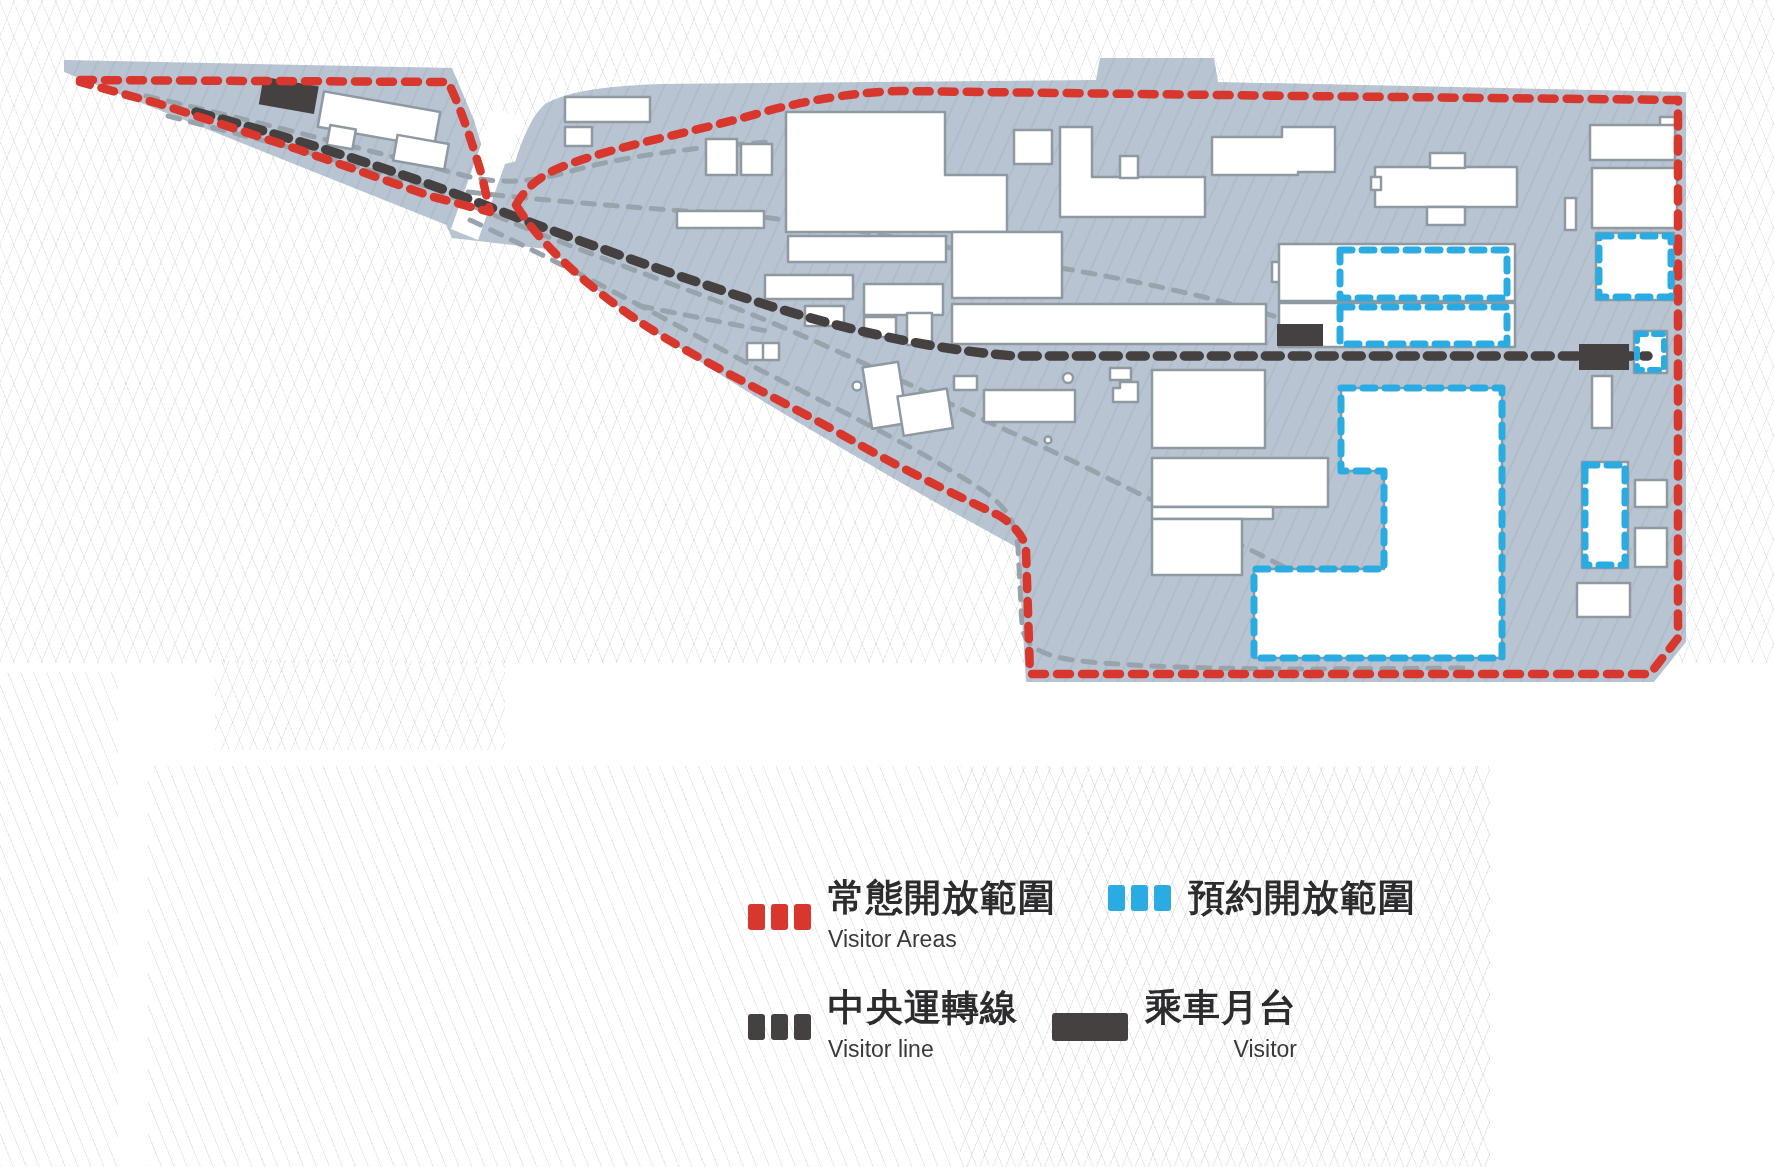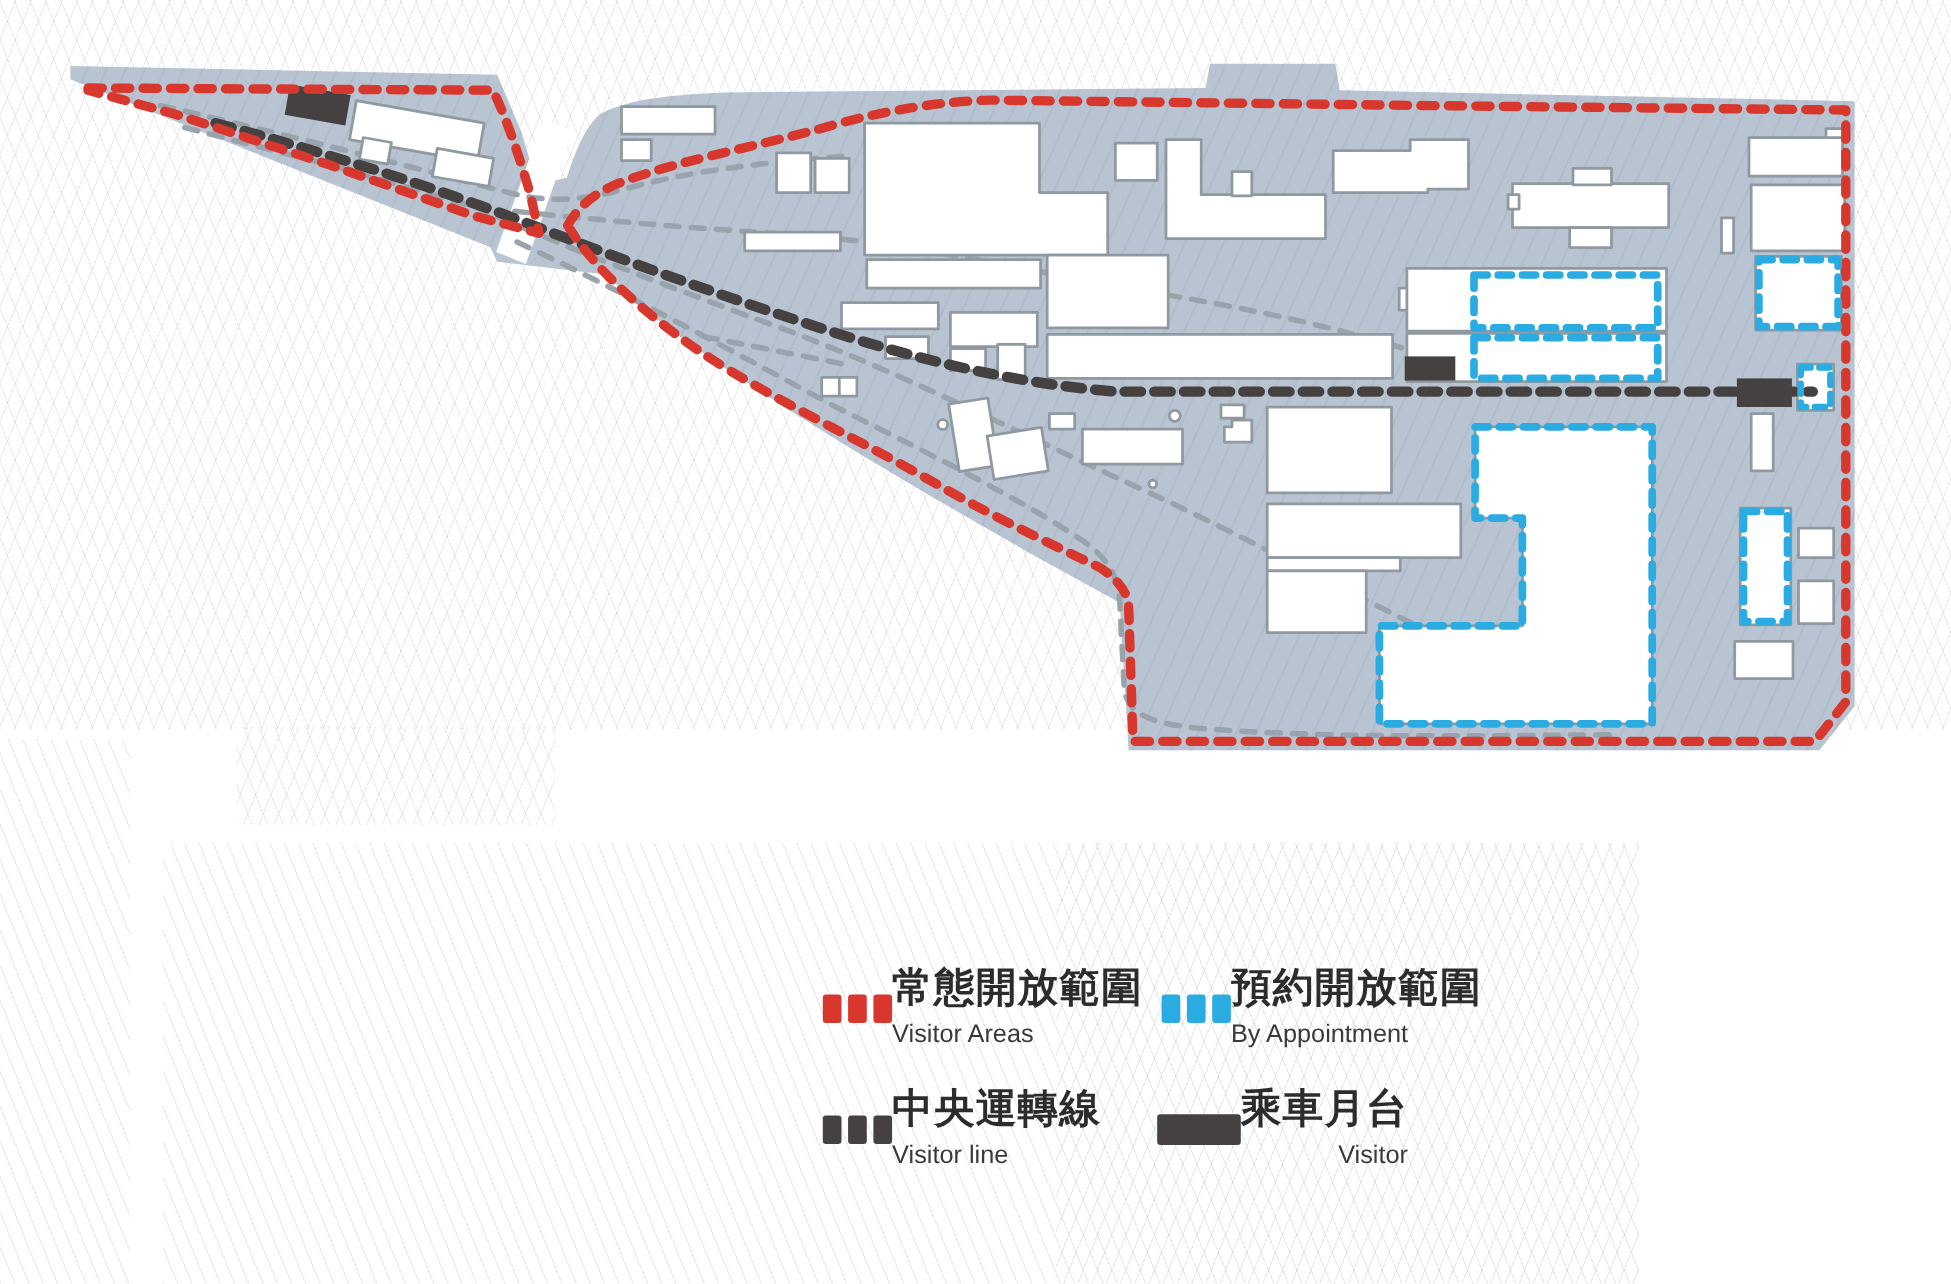--- a/index.html
+++ b/index.html
@@ -10,21 +10,21 @@
   .h-a{background-image:
       repeating-linear-gradient(68deg, rgba(120,120,130,.14) 0 1px, transparent 1px 13px),
       repeating-linear-gradient(112deg, rgba(120,120,130,.14) 0 1px, transparent 1px 13px);}
   .h-s{background-image:
       repeating-linear-gradient(68deg, rgba(120,120,130,.16) 0 1px, transparent 1px 12px);}
   .h-x{background-image:
       repeating-linear-gradient(112deg, rgba(120,120,130,.16) 0 1px, transparent 1px 12px);}
   
   #map-svg{position:absolute;left:0;top:0;}
   
-  .legend-item{position:absolute;display:flex;align-items:center;}
+  .legend-item{position:absolute;display:flex;align-items:center;gap:17px;}
   .swatch{display:flex;gap:6px;align-items:center;}
   .dash{width:17px;height:26px;border-radius:3px;}
   .bar{width:76px;height:28px;border-radius:3px;}
   .red-bg{background:#d7372c;} .blue-bg{background:#2aace2;} .dark-bg{background:#454140;}
   .ltext{display:flex;flex-direction:column;}
   .lzh{font-size:37px;line-height:44px;font-weight:600;color:#2c2c2e;letter-spacing:1px;}
   .len{font-size:23px;line-height:38px;font-weight:400;color:#39393b;}
 </style>
 </head>
 <body>
@@ -170,29 +170,28 @@
       <span class="dash red-bg"></span>
         <span class="dash red-bg"></span>
         <span class="dash red-bg"></span>
     </div>
     <div class="ltext">
       <span class="lzh">常態開放範圍</span>
       <span class="len">Visitor Areas</span>
     </div>
   </div>
 
-  <div class="legend-item" style="left:1056px;top:876px;">
+  <div class="legend-item" style="left:1108px;top:876px;">
     <div class="swatch">
       <span class="dash blue-bg"></span>
         <span class="dash blue-bg"></span>
         <span class="dash blue-bg"></span>
     </div>
     <div class="ltext">
       <span class="lzh">預約開放範圍</span>
-      <span class="len">By Appointment</span>
     </div>
   </div>
 
   <div class="legend-item" style="left:748px;top:986px;">
     <div class="swatch">
       <span class="dash dark-bg"></span>
         <span class="dash dark-bg"></span>
         <span class="dash dark-bg"></span>
     </div>
     <div class="ltext">

